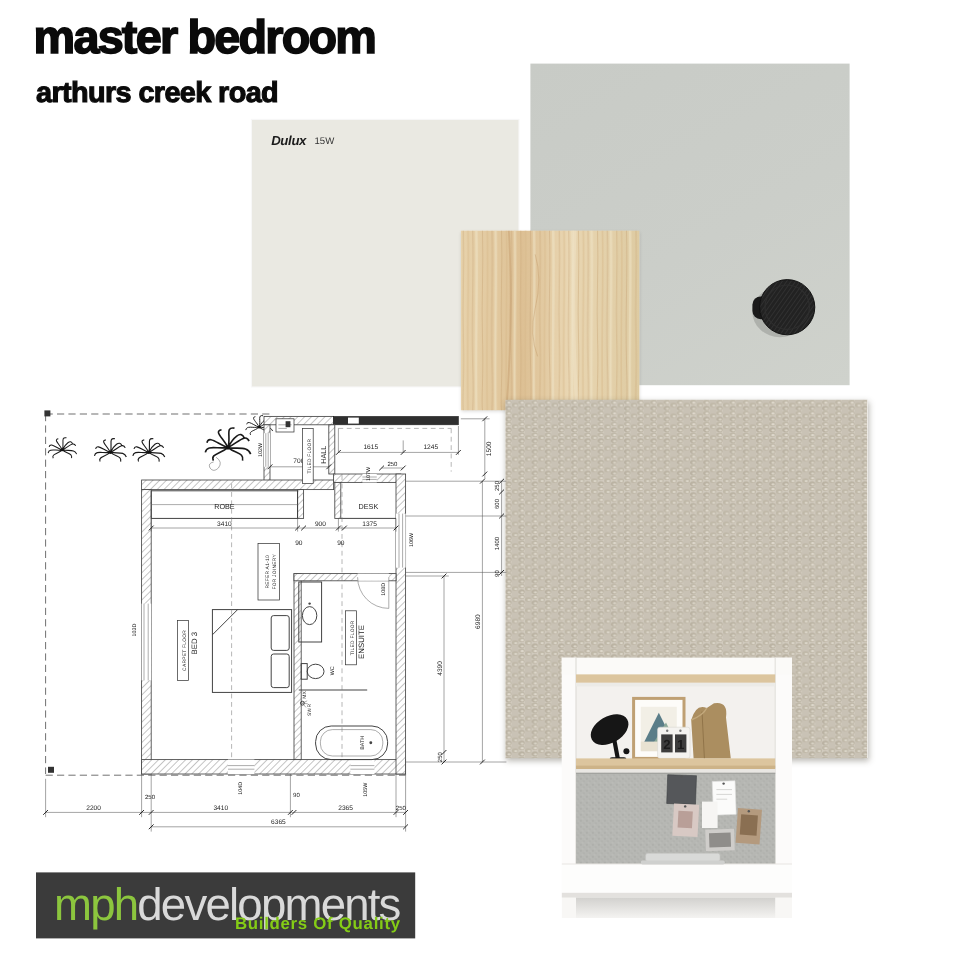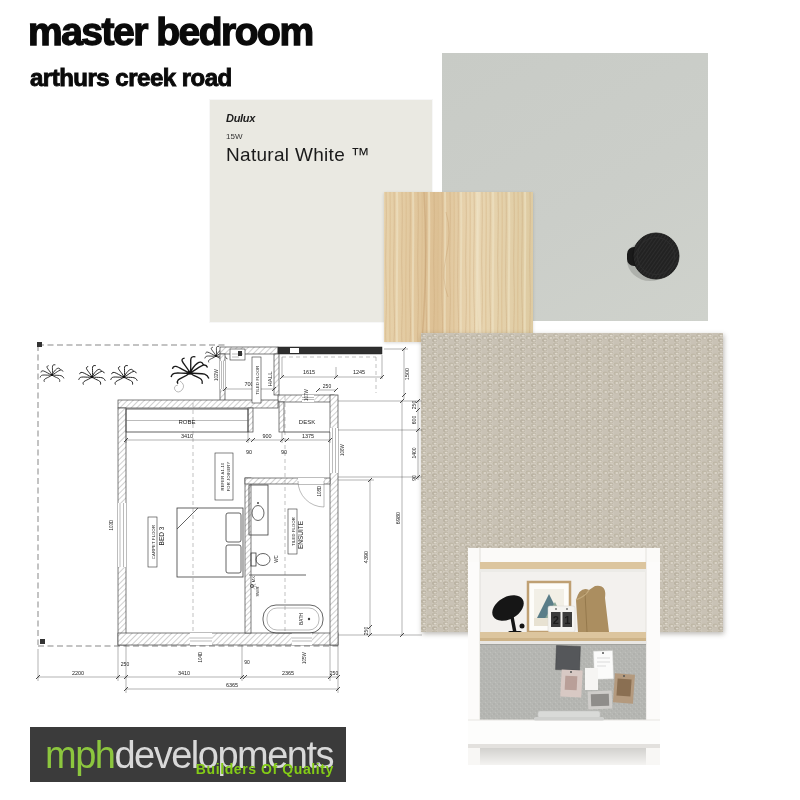--- a/index.html
+++ b/index.html
@@ -15,21 +15,21 @@
   }
   .subtitle{
     left:30px;top:66px;font-size:24px;font-weight:bold;letter-spacing:-0.5px;
     -webkit-text-stroke:0.9px #0a0a0a;color:#0a0a0a;line-height:1;
   }
   
   .swatch-natural{
     left:210px;top:100px;width:222px;height:222px;background:#eae9e2;
     box-shadow:0 0 0 1px rgba(0,0,0,0.03);padding:12px 0 0 16px;box-sizing:border-box;
   }
-  .brand-row{display:flex;align-items:flex-start;gap:7px;flex-direction:column;}
+  .brand-row{display:flex;align-items:flex-start;gap:7px;}
   .dulux-brand{font-size:11px;font-weight:bold;font-style:italic;letter-spacing:-0.3px;color:#1c1c1c;}
   .dulux-code{font-size:8px;color:#333;margin-top:1px;}
   .paint-name{font-size:19px;color:#1a1a1a;letter-spacing:0.3px;margin-top:3px;font-weight:normal;}
   .swatch-gray{
     left:442px;top:53px;width:266px;height:268px;
     background:linear-gradient(150deg,#c8cbc6 0%,#cbcec9 55%,#cfd2cc 100%);
   }
   .wood{left:384px;top:192px;width:149px;height:150px;box-shadow:0 1px 3px rgba(0,0,0,0.15);}
   .knob{left:623px;top:228px;width:62px;height:60px;}
   .carpet{left:421px;top:333px;width:302px;height:299px;box-shadow:1px 2px 5px rgba(60,55,40,0.35);}
@@ -63,21 +63,20 @@
 <div class="abs title">master bedroom</div>
 <div class="abs subtitle">arthurs creek road</div>
 
 <div class="abs swatch-gray"></div>
 
 <div class="abs swatch-natural">
   <div class="brand-row">
     <span class="dulux-brand">Dulux</span>
     <span class="dulux-code">15W</span>
   </div>
-  <div class="paint-name">Natural White ™</div>
 </div>
 
 <div class="abs wood">
   <svg width="149" height="150" viewBox="0 0 149 150">
     <defs>
       <linearGradient id="woodgrad" x1="0" y1="0" x2="1" y2="0">
         <stop offset="0" stop-color="#e7d2ab"></stop>
           <stop offset="0.35" stop-color="#ddc094"></stop>
         <stop offset="0.6" stop-color="#e9d6b2"></stop>
           <stop offset="1" stop-color="#decba2"></stop>

